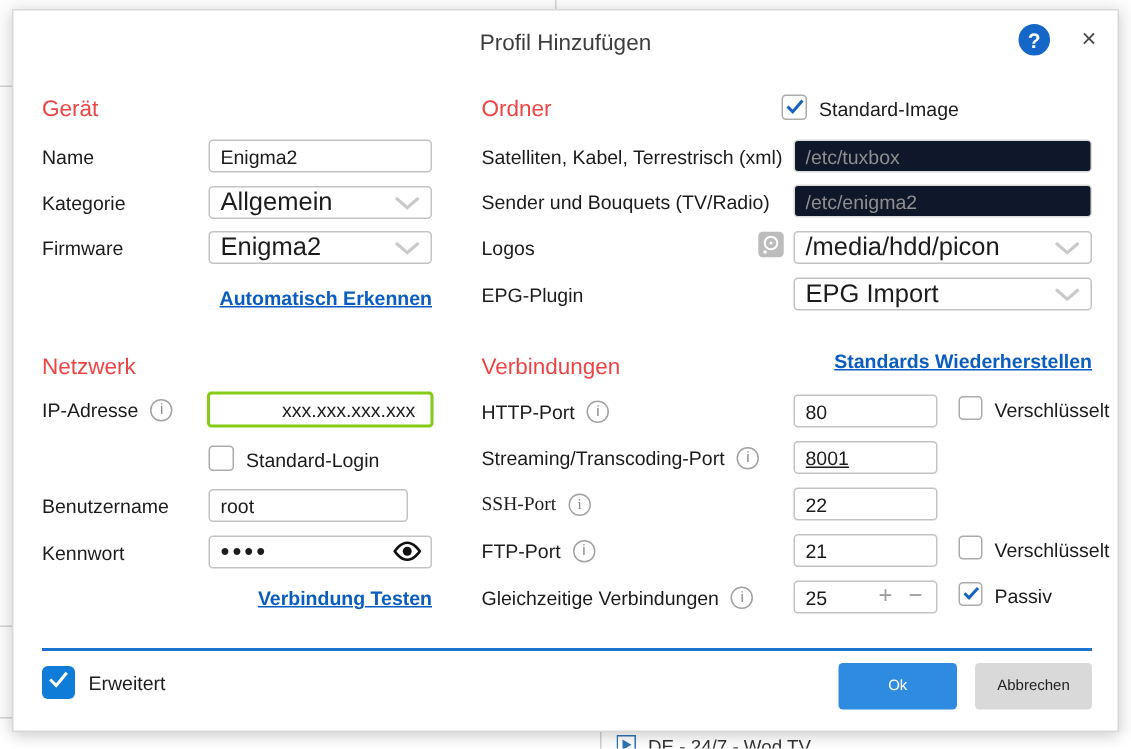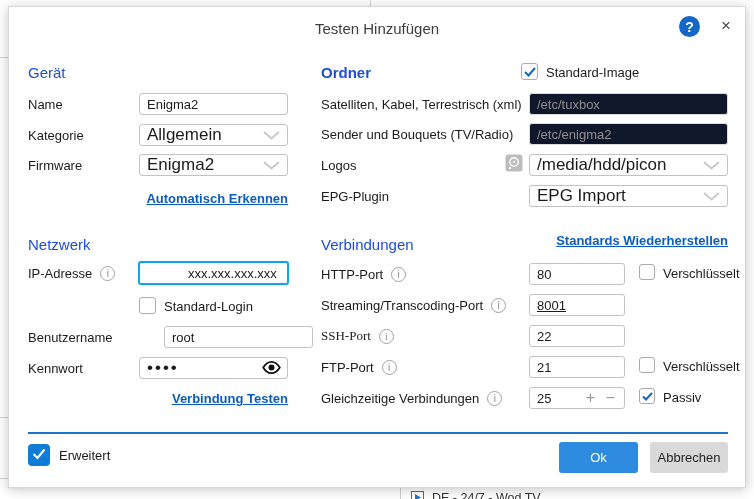--- a/index.html
+++ b/index.html
@@ -15,30 +15,30 @@
 
   .title { position:absolute; top:13px; left:0; right:0; text-align:center;
     font-size:15px; color:#3d3d3d; }
   .help-btn { position:absolute; left:670px; top:9px; width:21px; height:21px;
     border-radius:50%; background:#1467c8; color:#fff; font-size:14px; font-weight:bold;
     display:flex; align-items:center; justify-content:center; cursor:pointer; }
   .close-btn { position:absolute; left:704px; top:7px; width:26px; height:24px;
     color:#4a4a4a; font-size:17px; display:flex; align-items:center; justify-content:center;
     cursor:pointer; }
 
-  .h { position:absolute; font-size:15px; color:#1d4ed8; }
+  .h { position:absolute; font-size:15px; color:#ef4444; }
   .lbl { position:absolute; height:22px; display:flex; align-items:center; gap:8px;
     font-size:13px; color:#1b1b1b; white-space:nowrap; }
   .link { position:absolute; font-size:13px; font-weight:bold; color:#0a5dc0;
     text-decoration:underline; cursor:pointer; white-space:nowrap; }
 
   .in { position:absolute; height:22px; border:1px solid #c3c3c3; border-radius:3px;
     background:#fff; color:#1b1b1b; font-size:13px; padding:0 7px;
     font-family:"Liberation Sans", sans-serif; outline:none; }
-  .in.focus { border:2px solid #0ea5e9; height:24px;padding-left:48px; }
+  .in.focus { border:2px solid #84cc16; height:24px;padding-left:48px; }
   .in.dis { background:#0f172a; color:#8f8f8f; border-color:#dcdcdc; }
   .pwd { font-size:17px; letter-spacing:2px; padding-right:32px; }
 
   .sel { position:absolute; height:22px; border:1px solid #c3c3c3; border-radius:3px;
     background:#fff; display:flex; align-items:center; justify-content:space-between;
     padding:0 7px; font-size:17px; color:#1b1b1b; cursor:pointer; }
 
   .info { width:15px; height:15px; border:1px solid #a2a2a2; border-radius:50%;
     color:#8a8a8a; font-size:10px; display:flex; align-items:center; justify-content:center;
     flex:0 0 auto; }
@@ -47,21 +47,21 @@
     border-radius:3px; background:#fff; display:flex; align-items:center;
     justify-content:center; cursor:pointer; }
   .cb.sm { width:16px; height:16px; }
   .cb-fill { position:absolute; width:22px; height:22px; background:#0f7cd7;
     border-radius:4px; display:flex; align-items:center; justify-content:center;
     cursor:pointer; }
 
   .sep { position:absolute; left:19px; top:425px; width:700px; height:2px;
     background:#1b75d0; }
   .btn { position:absolute; height:31px; border:none; border-radius:3px;
-    font-size:13px; cursor:pointer; font-family:"Liberation Sans", sans-serif; }
+    font-size:10px; cursor:pointer; font-family:"Liberation Sans", sans-serif; }
   .btn.ok { left:550px; top:435px; width:79px; background:#2f8be0; color:#fff; }
   .btn.cancel { left:641px; top:435px; width:78px; background:#d9d9d9; color:#1f1f1f; }
 
   .stepper-sign { position:absolute; top:0; height:22px; display:flex;
     align-items:center; color:#9a9a9a; font-size:16px; cursor:pointer; }
   .eye { position:absolute; right:6px; top:3px; cursor:pointer; }
 
   .bgrow { position:absolute; left:0; top:488px; width:754px; height:30px; z-index:1;
     background:#fff; }
   .bgrow .vline { position:absolute; left:400px; top:0; width:1px; height:30px;
@@ -86,21 +86,21 @@
       <svg width="13" height="13">
           <rect x="0.5" y="0.5" width="12" height="12" fill="#fff" stroke="#2e75b6"></rect>
           <path d="M4 3 L10 6.5 L4 10 Z" fill="#2e75b6"></path>
         </svg>
     </span>
     <span class="txt">DE - 24/7 - Wod TV</span>
   </div>
 
   <div class="dialog">
 
-    <div class="title">Testen Hinzufügen</div>
+    <div class="title">Profil Hinzufügen</div>
     <div class="help-btn">?</div>
     <div class="close-btn">×</div>
 
     <div class="h" style="left:19px;top:57px;">Gerät</div>
 
     <div class="lbl" style="left:19px;top:86px;">Name</div>
     <input class="in" style="left: 130px; top: 86px; width: 149px;" value="Enigma2">
 
     <div class="lbl" style="left:19px;top:117px;">Kategorie</div>
     <div class="sel" style="left:130px;top:117px;width:149px;">
@@ -113,21 +113,21 @@
     <div class="lbl" style="left:19px;top:147px;">Firmware</div>
     <div class="sel" style="left:130px;top:147px;width:149px;">
       <span>Enigma2</span>
       <span><svg width="17" height="9">
             <polyline points="1,1 8.5,7.5 16,1" fill="none" stroke="#c9c9c9" stroke-width="2"></polyline>
           </svg></span>
     </div>
 
     <div class="link" style="left:130px;top:184px;width:149px;text-align:right;">Automatisch Erkennen</div>
 
-    <div class="h" style="left:312px;top:57px;font-weight:bold;">Ordner</div>
+    <div class="h" style="left:312px;top:57px;">Ordner</div>
     <div class="cb" style="left:512px;top:56px;">
       <span><svg width="12" height="10">
             <polyline points="1,5 4.5,8.5 11,1" fill="none" stroke="#1565c0" stroke-width="2"></polyline>
           </svg></span>
     </div>
     <div class="lbl" style="left:537px;top:54px;">Standard-Image</div>
 
     <div class="lbl" style="left:312px;top:86px;">Satelliten, Kabel, Terrestrisch (xml)</div>
     <input class="in dis" style="left: 520px; top: 86px; width: 199px;" disabled="" value="/etc/tuxbox">
 
@@ -163,21 +163,21 @@
     <div class="lbl" style="left:19px;top:255px;">
       <span>IP-Adresse</span>
       <span class="info">i</span>
     </div>
     <input class="in focus" style="left: 129px; top: 254px; width: 151px;" value="xxx.xxx.xxx.xxx">
 
     <div class="cb" style="left:130px;top:290px;"></div>
     <div class="lbl" style="left:19px;top:319px;">Benutzername</div>
 
     <div class="lbl" style="left:155px;top:288px;">Standard-Login</div>
-    <input class="in" style="left: 130px; top: 319px; width: 149px; margin-left: 25px;" value="root">
+    <input class="in" style="left: 130px; top: 319px; width: 133px;" value="root">
 
     <div class="lbl" style="left:19px;top:350px;">Kennwort</div>
     <div style="position:absolute;left:130px;top:350px;width:149px;height:22px;">
       <input class="in pwd" style="left: 0px; top: 0px; width: 149px;" value="••••">
       <span class="eye">
         <svg width="21" height="15" viewBox="0 0 24 16">
             <path d="M12 1.5 C6.5 1.5 2.5 8 2.5 8 C2.5 8 6.5 14.5 12 14.5 C17.5 14.5 21.5 8 21.5 8 C21.5 8 17.5 1.5 12 1.5 Z" fill="none" stroke="#111" stroke-width="2"></path>
             <circle cx="12" cy="8" r="3.4" fill="#111"></circle>
           </svg>
       </span>

